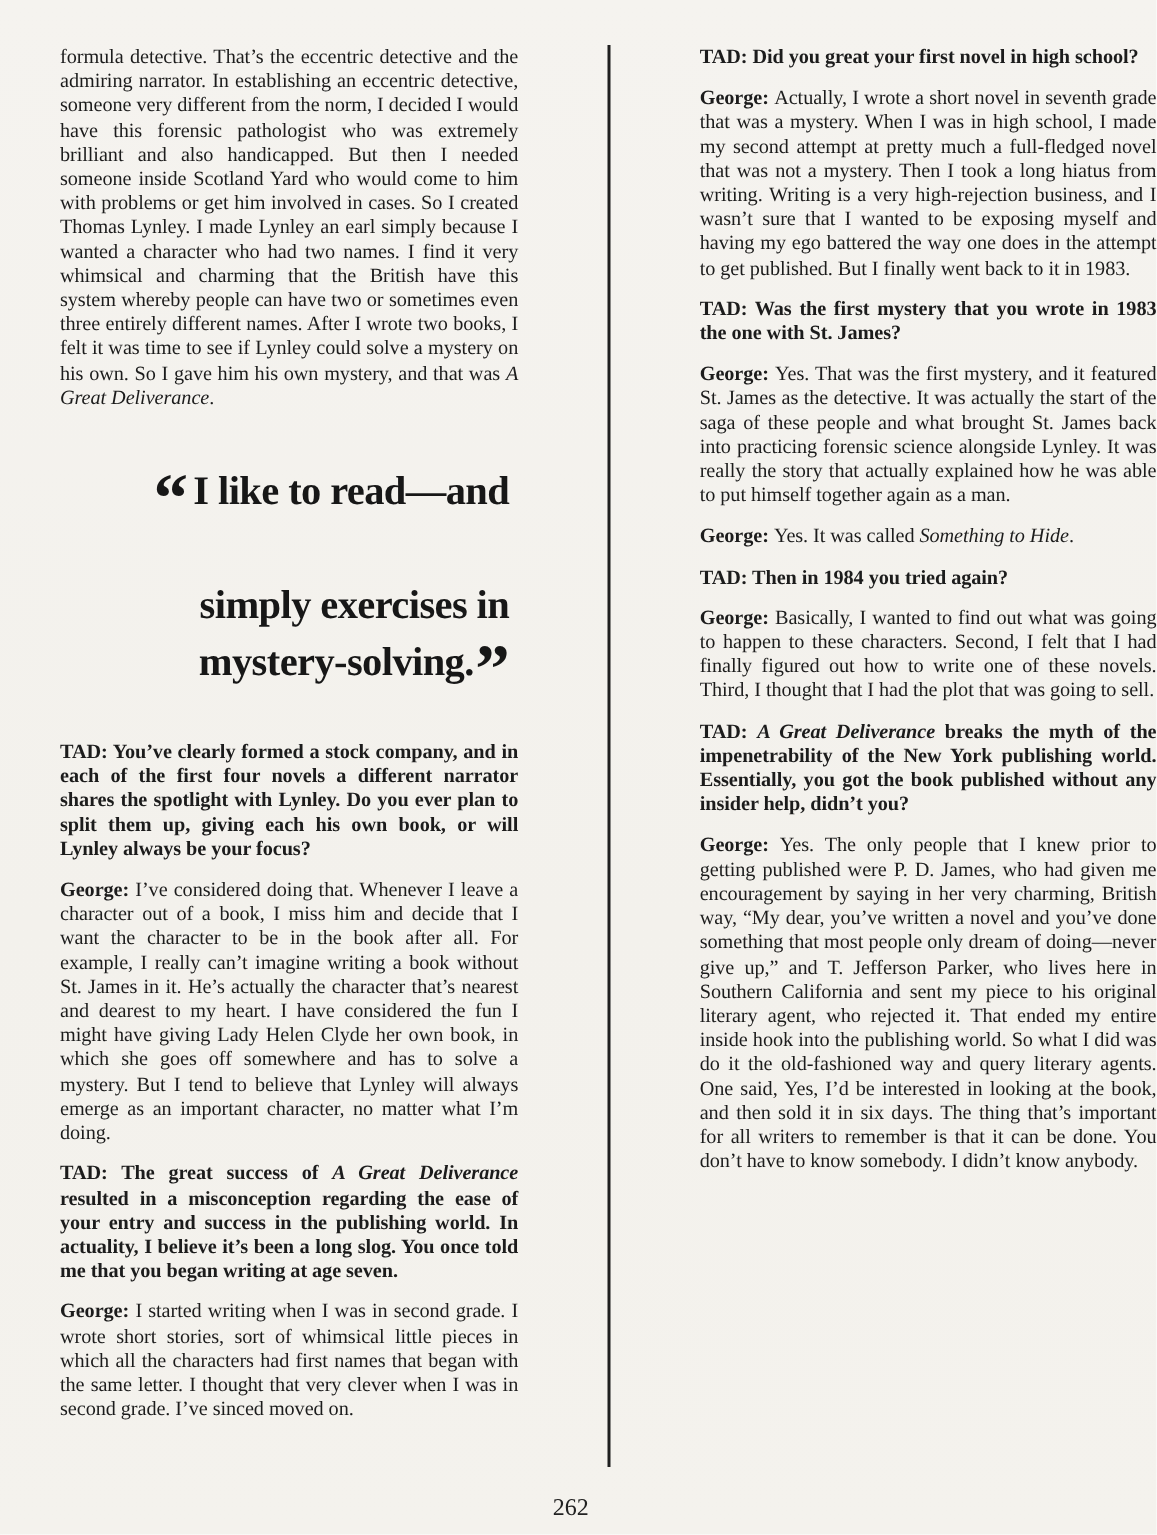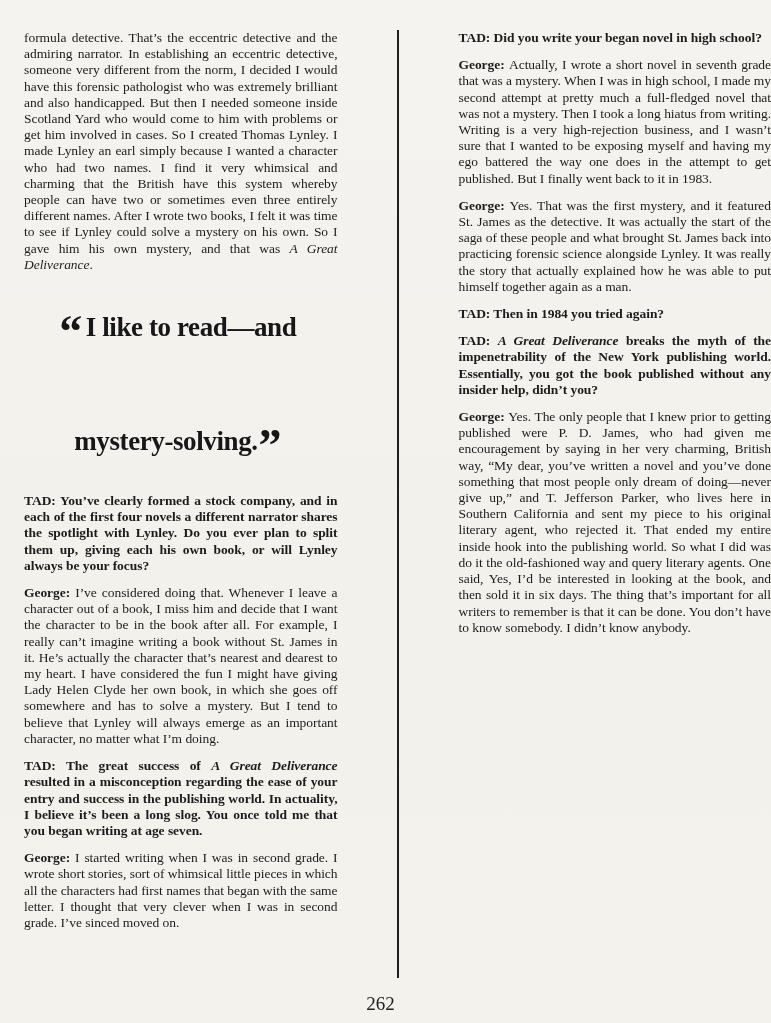--- a/index.html
+++ b/index.html
@@ -8,21 +8,21 @@
     width: 771px;
     height: 1023px;
     background: linear-gradient(180deg, #f5f3ef 0%, #f3f1ec 60%, #f4f2ed 100%);
     font-family: "Liberation Serif", "DejaVu Serif", serif;
     color: #1c1c1c;
     overflow: hidden;
   }
   .cols {
     display: flex;
     align-items: flex-start;
-    padding: 30px 0 0 24px;
+    padding: 30px 0 0 40px;
     gap: 33px;
   }
   .col {
     width: 321px;
     font-size: 13.5px;
     line-height: 16.2px;
     letter-spacing: -0.05px;
   }
   .col-right { width: 320px; }
   .divider {
@@ -33,21 +33,21 @@
     flex-shrink: 0;
   }
   p.para {
     margin: 0 0 11px 0;
     text-align: justify;
   }
   .b { font-weight: bold; }
   .i { font-style: italic; }
   .pullquote {
     margin: 35px 6px 33px 0;
-    text-align: center;
+    text-align: right;
     font-weight: bold;
     font-size: 27px;
     line-height: 38px;
     letter-spacing: -0.4px;
     color: #171717;
   }
   .bigquote {
     font-size: 46px;
     line-height: 0;
     position: relative;
@@ -55,41 +55,44 @@
     font-weight: bold;
   }
   .openquote { margin-right: 4px; }
   .closequote { margin-left: 1px; }
   .footer {
     position: absolute;
     left: 0;
     right: 10px;
     bottom: 8px;
     text-align: center;
-    font-size: 19px;
+    font-size: 16px;
     color: #222;
   }
 </style>
 </head>
 <body>
 
 <div class="page">
   <div class="cols">
     <div class="col col-left">
         <p class="para"><span>formula detective. That’s the eccentric detective and the admiring narrator. In establishing an eccentric detective, someone very different from the norm, I decided I would have this forensic pathologist who was extremely brilliant and also handicapped. But then I needed someone inside Scotland Yard who would come to him with problems or get him involved in cases. So I created Thomas Lynley. I made Lynley an earl simply because I wanted a character who had two names. I find it very whimsical and charming that the British have this system whereby people can have two or sometimes even three entirely different names. After I wrote two books, I felt it was time to see if Lynley could solve a mystery on his own. So I gave him his own mystery, and that was </span><span class="i">A Great Deliverance</span><span>.</span></p>
-        <div class="pullquote"><span class="bigquote openquote">“</span><span>I like to read—and</span><br><br><br><span>mystery-solving.</span><span class="bigquote closequote">”</span></div>
+        <div class="pullquote"><span class="bigquote openquote">“</span><span>I like to read—and</span><br><br><span>simply exercises in</span><br><span>mystery-solving.</span><span class="bigquote closequote">”</span></div>
         <p class="para"><span class="b">TAD: You’ve clearly formed a stock company, and in each of the first four novels a different narrator shares the spotlight with Lynley. Do you ever plan to split them up, giving each his own book, or will Lynley always be your focus?</span></p>
         <p class="para"><span class="b">George: </span><span>I’ve considered doing that. Whenever I leave a character out of a book, I miss him and decide that I want the character to be in the book after all. For example, I really can’t imagine writing a book without St. James in it. He’s actually the character that’s nearest and dearest to my heart. I have considered the fun I might have giving Lady Helen Clyde her own book, in which she goes off somewhere and has to solve a mystery. But I tend to believe that Lynley will always emerge as an important character, no matter what I’m doing.</span></p>
         <p class="para"><span class="b">TAD: The great success of </span><span class="b i">A Great Deliverance</span><span class="b"> resulted in a misconception regarding the ease of your entry and success in the publishing world. In actuality, I believe it’s been a long slog. You once told me that you began writing at age seven.</span></p>
         <p class="para"><span class="b">George: </span><span>I started writing when I was in second grade. I wrote short stories, sort of whimsical little pieces in which all the characters had first names that began with the same letter. I thought that very clever when I was in second grade. I’ve sinced moved on.</span></p>
       </div>
     <div class="divider"></div>
     <div class="col col-right">
-        <p class="para"><span class="b">TAD: Did you write your began novel in high school?</span></p>
+        <p class="para"><span class="b">TAD: Did you great your first novel in high school?</span></p>
         <p class="para"><span class="b">George: </span><span>Actually, I wrote a short novel in seventh grade that was a mystery. When I was in high school, I made my second attempt at pretty much a full-fledged novel that was not a mystery. Then I took a long hiatus from writing. Writing is a very high-rejection business, and I wasn’t sure that I wanted to be exposing myself and having my ego battered the way one does in the attempt to get published. But I finally went back to it in 1983.</span></p>
+        <p class="para"><span class="b">TAD: Was the first mystery that you wrote in 1983 the one with St. James?</span></p>
         <p class="para"><span class="b">George: </span><span>Yes. That was the first mystery, and it featured St. James as the detective. It was actually the start of the saga of these people and what brought St. James back into practicing forensic science alongside Lynley. It was really the story that actually explained how he was able to put himself together again as a man.</span></p>
+        <p class="para"><span class="b">George: </span><span>Yes. It was called </span><span class="i">Something to Hide</span><span>.</span></p>
         <p class="para"><span class="b">TAD: Then in 1984 you tried again?</span></p>
+        <p class="para"><span class="b">George: </span><span>Basically, I wanted to find out what was going to happen to these characters. Second, I felt that I had finally figured out how to write one of these novels. Third, I thought that I had the plot that was going to sell.</span></p>
         <p class="para"><span class="b">TAD: </span><span class="b i">A Great Deliverance</span><span class="b"> breaks the myth of the impenetrability of the New York publishing world. Essentially, you got the book published without any insider help, didn’t you?</span></p>
         <p class="para"><span class="b">George: </span><span>Yes. The only people that I knew prior to getting published were P. D. James, who had given me encouragement by saying in her very charming, British way, “My dear, you’ve written a novel and you’ve done something that most people only dream of doing—never give up,” and T. Jefferson Parker, who lives here in Southern California and sent my piece to his original literary agent, who rejected it. That ended my entire inside hook into the publishing world. So what I did was do it the old-fashioned way and query literary agents. One said, Yes, I’d be interested in looking at the book, and then sold it in six days. The thing that’s important for all writers to remember is that it can be done. You don’t have to know somebody. I didn’t know anybody.</span></p>
       </div>
   </div>
   <div class="footer">262</div>
 </div>
 
 </body></html>

